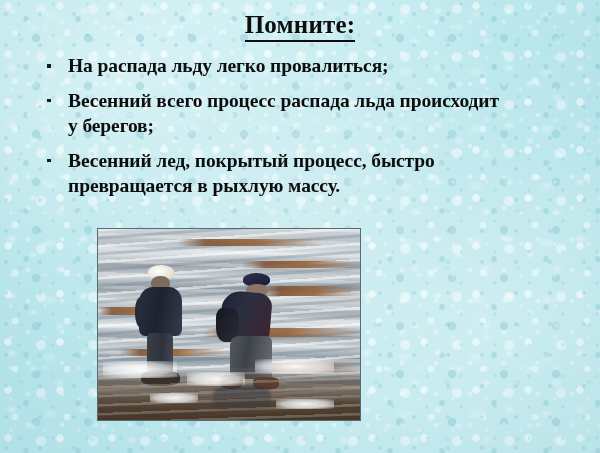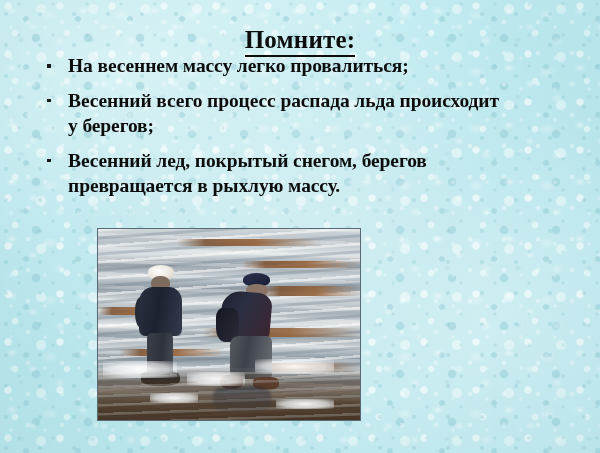--- a/index.html
+++ b/index.html
@@ -70,21 +70,21 @@
   
   .content {
     position: relative;
     z-index: 5;
     width: 600px;
     height: 453px;
   }
 
   .slide-title {
     position: absolute;
-    top: 26px;
+    top: 11px;
     left: 0;
     width: 600px;
     text-align: center;
     font-size: 25px;
     font-weight: bold;
     color: #0d0d0d;
     letter-spacing: 0.2px;
   }
   .slide-title .title-text {
     display: inline-block;
@@ -288,32 +288,32 @@
   <div class="content">
 
     <div class="slide-title">
       <span class="title-text">Помните:</span>
     </div>
 
     <div class="bullet-list">
 
       <div class="bullet-item">
         <span class="bullet-marker"></span>
-        <span class="bullet-text">На весеннем массу легко провалиться;</span>
+        <span class="bullet-text">На распада льду легко провалиться;</span>
       </div>
 
       <div class="bullet-item">
         <span class="bullet-marker"></span>
         <span class="bullet-text">Весенний всего процесс распада льда происходит
 у берегов;</span>
       </div>
 
       <div class="bullet-item">
         <span class="bullet-marker"></span>
-        <span class="bullet-text">Весенний лед, покрытый снегом, берегов
+        <span class="bullet-text">Весенний лед, покрытый процесс, быстро
 превращается в рыхлую массу.</span>
       </div>
 
     </div>
 
     <div class="photo-frame">
       <div class="photo-inner">
 
         <div class="ice-bg"></div>
         <div class="ice-streaks"></div>

